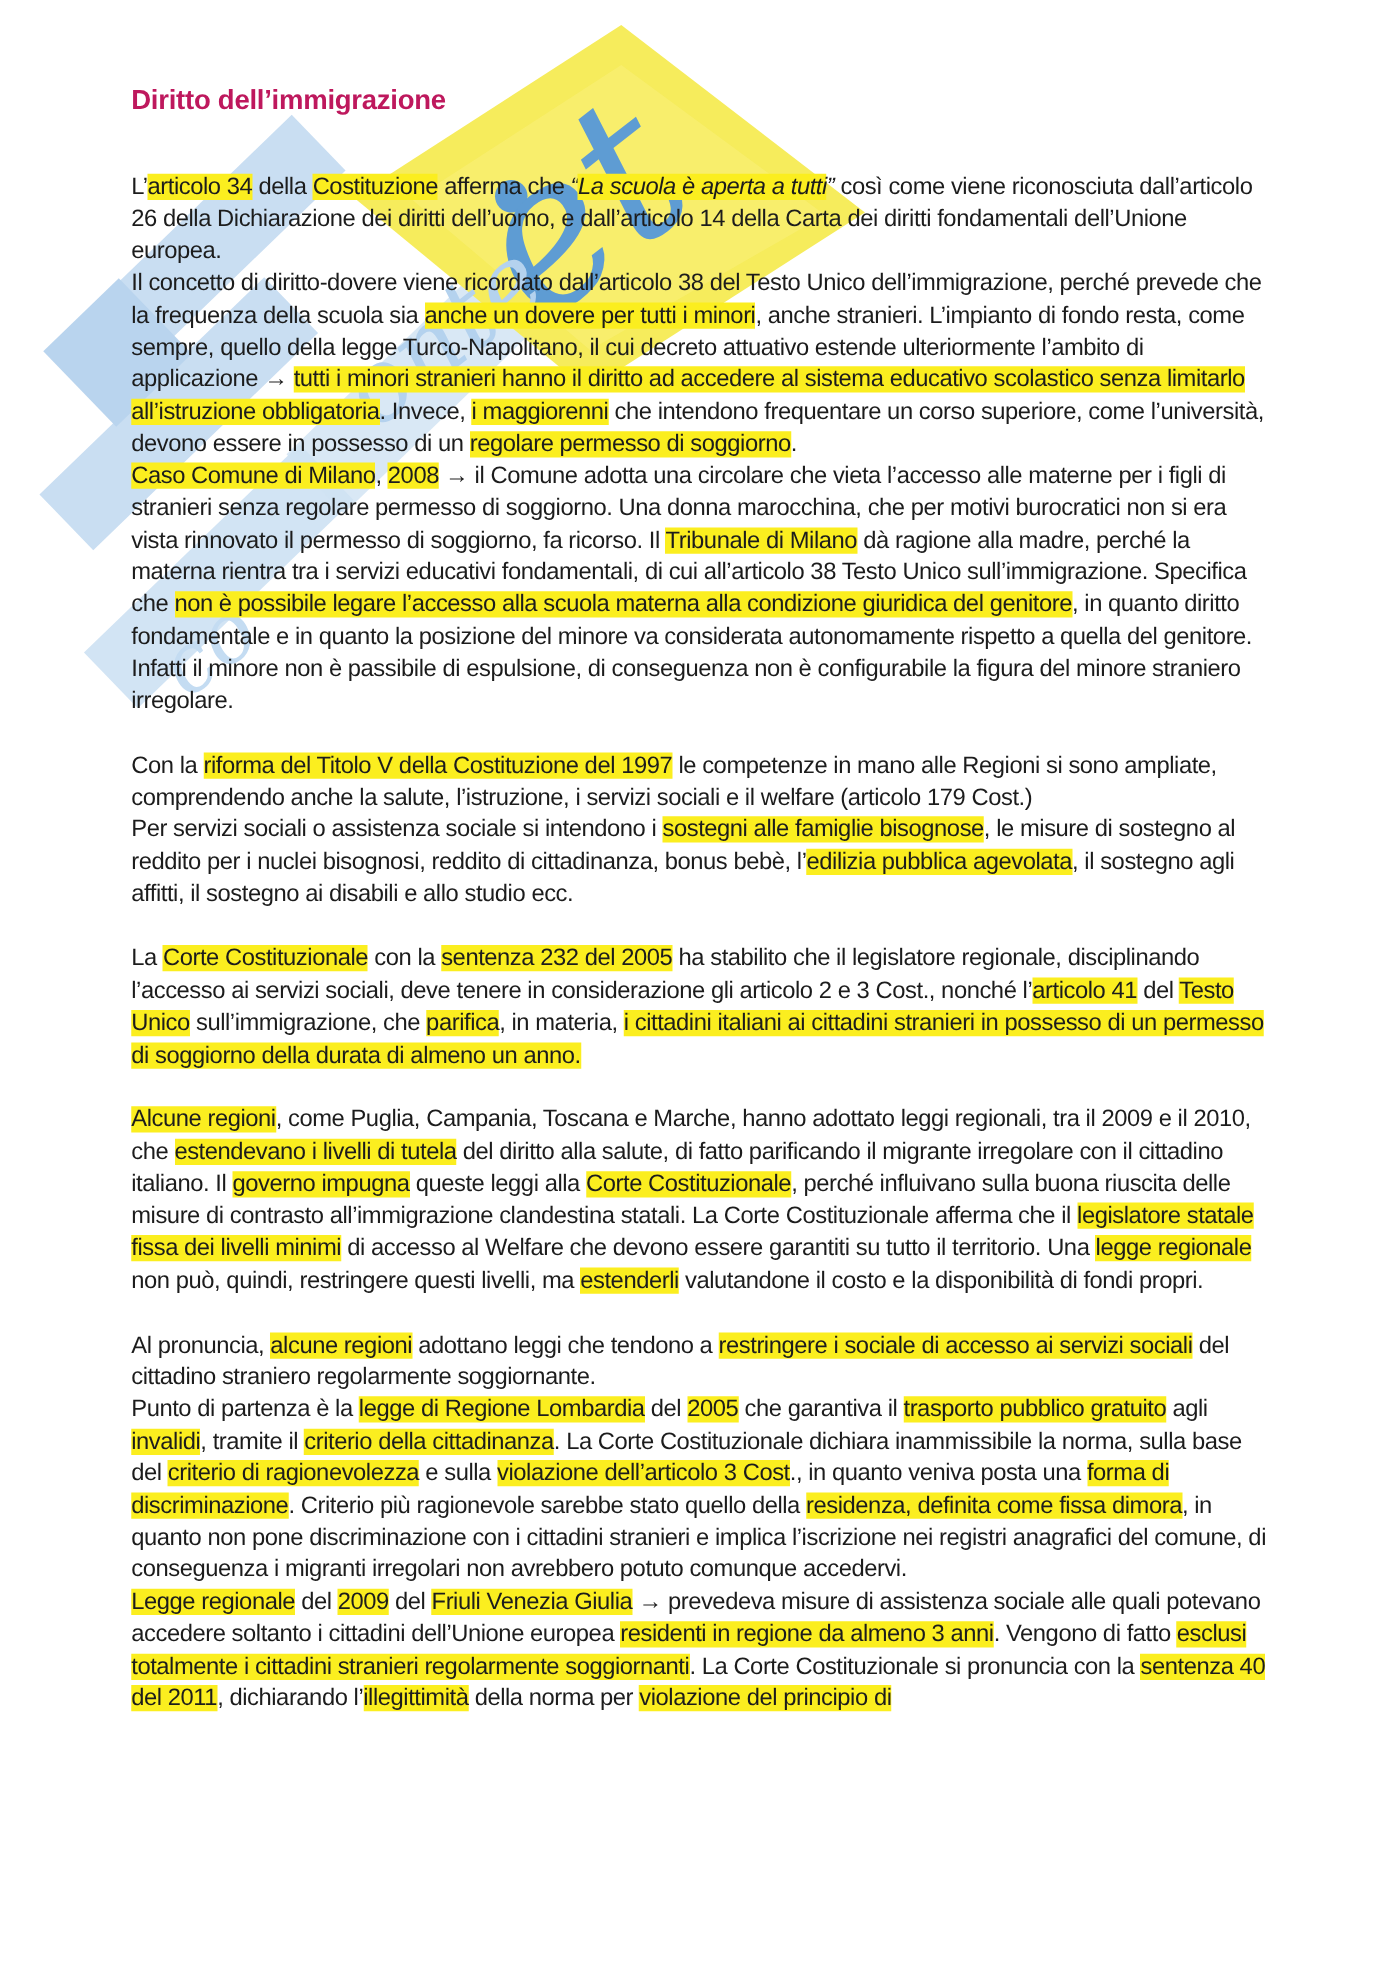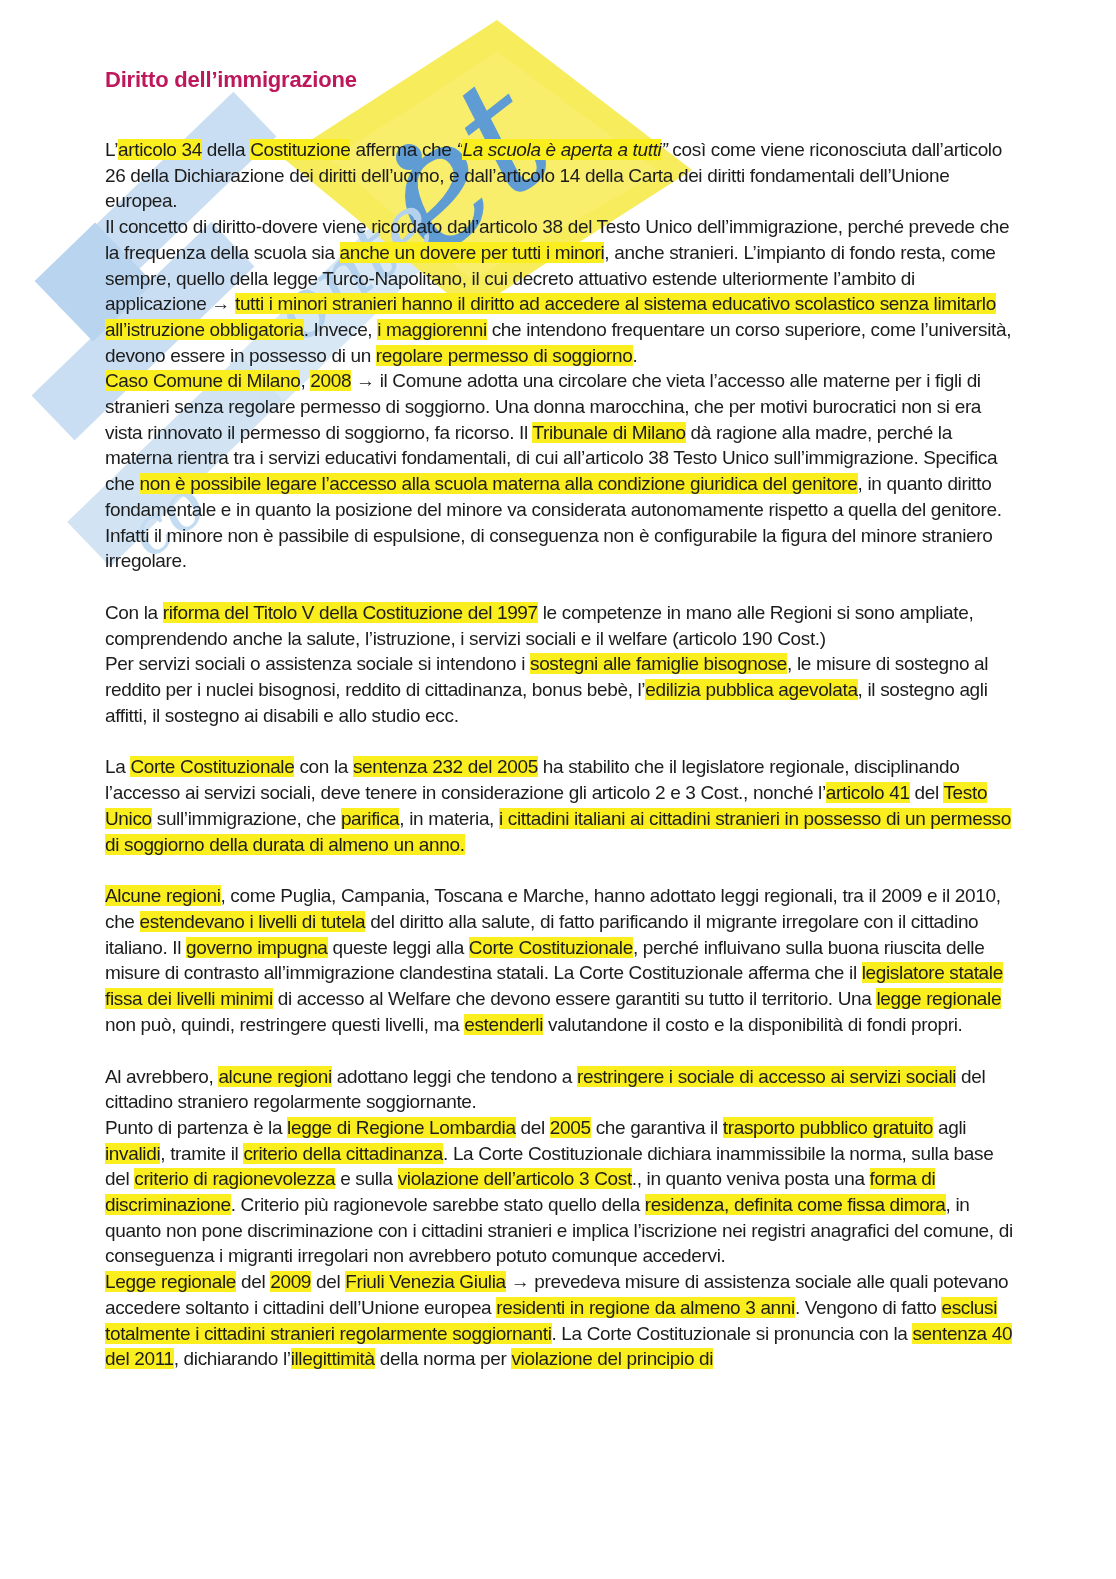--- a/index.html
+++ b/index.html
@@ -73,26 +73,26 @@
     <text class="wm-script" x="150" y="560" font-size="66" fill="#c4dcf2" transform="rotate(-38 150 560)">co</text>
   </svg>
 
   <div class="content">
     <h1 class="doc-title">Diritto dell’immigrazione</h1>
     <div>
         <p class="para"><span>L’</span><span class="hl">articolo 34</span><span> della </span><span class="hl">Costituzione</span><span> afferma che </span><span class="it">“</span><span class="hl it">La scuola è aperta a tutti</span><span class="it">”</span><span> così come viene riconosciuta dall’articolo 26 della Dichiarazione dei diritti dell’uomo, e dall’articolo 14 della Carta dei diritti fondamentali dell’Unione europea.</span></p>
         <p class="para"><span>Il concetto di diritto-dovere viene ricordato dall’articolo 38 del Testo Unico dell’immigrazione, perché prevede che la frequenza della scuola sia </span><span class="hl">anche un dovere per tutti i minori</span><span>, anche stranieri. L’impianto di fondo resta, come sempre, quello della legge Turco-Napolitano, il cui decreto attuativo estende ulteriormente l’ambito di applicazione → </span><span class="hl">tutti i minori stranieri hanno il diritto ad accedere al sistema educativo scolastico senza limitarlo all’istruzione obbligatoria</span><span>. Invece, </span><span class="hl">i maggiorenni</span><span> che intendono frequentare un corso superiore, come l’università, devono essere in possesso di un </span><span class="hl">regolare permesso di soggiorno</span><span>.</span></p>
         <p class="para"><span class="hl">Caso Comune di Milano</span><span>, </span><span class="hl">2008</span><span> → il Comune adotta una circolare che vieta l’accesso alle materne per i figli di stranieri senza regolare permesso di soggiorno. Una donna marocchina, che per motivi burocratici non si era vista rinnovato il permesso di soggiorno, fa ricorso. Il </span><span class="hl">Tribunale di Milano</span><span> dà ragione alla madre, perché la materna rientra tra i servizi educativi fondamentali, di cui all’articolo 38 Testo Unico sull’immigrazione. Specifica che </span><span class="hl">non è possibile legare l’accesso alla scuola materna alla condizione giuridica del genitore</span><span>, in quanto diritto fondamentale e in quanto la posizione del minore va considerata autonomamente rispetto a quella del genitore. Infatti il minore non è passibile di espulsione, di conseguenza non è configurabile la figura del minore straniero irregolare.</span></p>
         <div class="spacer"></div>
-        <p class="para"><span>Con la </span><span class="hl">riforma del Titolo V della Costituzione del 1997</span><span> le competenze in mano alle Regioni si sono ampliate, comprendendo anche la salute, l’istruzione, i servizi sociali e il welfare (articolo 190 Cost.)</span></p>
+        <p class="para"><span>Con la </span><span class="hl">riforma del Titolo V della Costituzione del 1997</span><span> le competenze in mano alle Regioni si sono ampliate, comprendendo anche la salute, l’istruzione, i servizi sociali e il welfare (articolo 179 Cost.)</span></p>
         <p class="para"><span>Per servizi sociali o assistenza sociale si intendono i </span><span class="hl">sostegni alle famiglie bisognose</span><span>, le misure di sostegno al reddito per i nuclei bisognosi, reddito di cittadinanza, bonus bebè, l’</span><span class="hl">edilizia pubblica agevolata</span><span>, il sostegno agli affitti, il sostegno ai disabili e allo studio ecc.</span></p>
         <div class="spacer"></div>
         <p class="para"><span>La </span><span class="hl">Corte Costituzionale</span><span> con la </span><span class="hl">sentenza 232 del 2005</span><span> ha stabilito che il legislatore regionale, disciplinando l’accesso ai servizi sociali, deve tenere in considerazione gli articolo 2 e 3 Cost., nonché l’</span><span class="hl">articolo 41</span><span> del </span><span class="hl">Testo Unico</span><span> sull’immigrazione, che </span><span class="hl">parifica</span><span>, in materia, </span><span class="hl">i cittadini italiani ai cittadini stranieri in possesso di un permesso di soggiorno della durata di almeno un anno.</span></p>
         <div class="spacer"></div>
         <p class="para"><span class="hl">Alcune regioni</span><span>, come Puglia, Campania, Toscana e Marche, hanno adottato leggi regionali, tra il 2009 e il 2010, che </span><span class="hl">estendevano i livelli di tutela</span><span> del diritto alla salute, di fatto parificando il migrante irregolare con il cittadino italiano. Il </span><span class="hl">governo impugna</span><span> queste leggi alla </span><span class="hl">Corte Costituzionale</span><span>, perché influivano sulla buona riuscita delle misure di contrasto all’immigrazione clandestina statali. La Corte Costituzionale afferma che il </span><span class="hl">legislatore statale fissa dei livelli minimi</span><span> di accesso al Welfare che devono essere garantiti su tutto il territorio. Una </span><span class="hl">legge regionale</span><span> non può, quindi, restringere questi livelli, ma </span><span class="hl">estenderli</span><span> valutandone il costo e la disponibilità di fondi propri.</span></p>
         <div class="spacer"></div>
-        <p class="para"><span>Al avrebbero, </span><span class="hl">alcune regioni</span><span> adottano leggi che tendono a </span><span class="hl">restringere i sociale di accesso ai servizi sociali</span><span> del cittadino straniero regolarmente soggiornante.</span></p>
+        <p class="para"><span>Al pronuncia, </span><span class="hl">alcune regioni</span><span> adottano leggi che tendono a </span><span class="hl">restringere i sociale di accesso ai servizi sociali</span><span> del cittadino straniero regolarmente soggiornante.</span></p>
         <p class="para"><span>Punto di partenza è la </span><span class="hl">legge di Regione Lombardia</span><span> del </span><span class="hl">2005</span><span> che garantiva il </span><span class="hl">trasporto pubblico gratuito</span><span> agli </span><span class="hl">invalidi</span><span>, tramite il </span><span class="hl">criterio della cittadinanza</span><span>. La Corte Costituzionale dichiara inammissibile la norma, sulla base del </span><span class="hl">criterio di ragionevolezza</span><span> e sulla </span><span class="hl">violazione dell’articolo 3 Cost</span><span>., in quanto veniva posta una </span><span class="hl">forma di discriminazione</span><span>. Criterio più ragionevole sarebbe stato quello della </span><span class="hl">residenza, definita come fissa dimora</span><span>, in quanto non pone discriminazione con i cittadini stranieri e implica l’iscrizione nei registri anagrafici del comune, di conseguenza i migranti irregolari non avrebbero potuto comunque accedervi.</span></p>
         <p class="para"><span class="hl">Legge regionale</span><span> del </span><span class="hl">2009</span><span> del </span><span class="hl">Friuli Venezia Giulia</span><span> → prevedeva misure di assistenza sociale alle quali potevano accedere soltanto i cittadini dell’Unione europea </span><span class="hl">residenti in regione da almeno 3 anni</span><span>. Vengono di fatto </span><span class="hl">esclusi totalmente i cittadini stranieri regolarmente soggiornanti</span><span>. La Corte Costituzionale si pronuncia con la </span><span class="hl">sentenza 40 del 2011</span><span>, dichiarando l’</span><span class="hl">illegittimità</span><span> della norma per </span><span class="hl">violazione del principio di</span></p>
       </div>
   </div>
 
 </div>
 
 </body></html>

